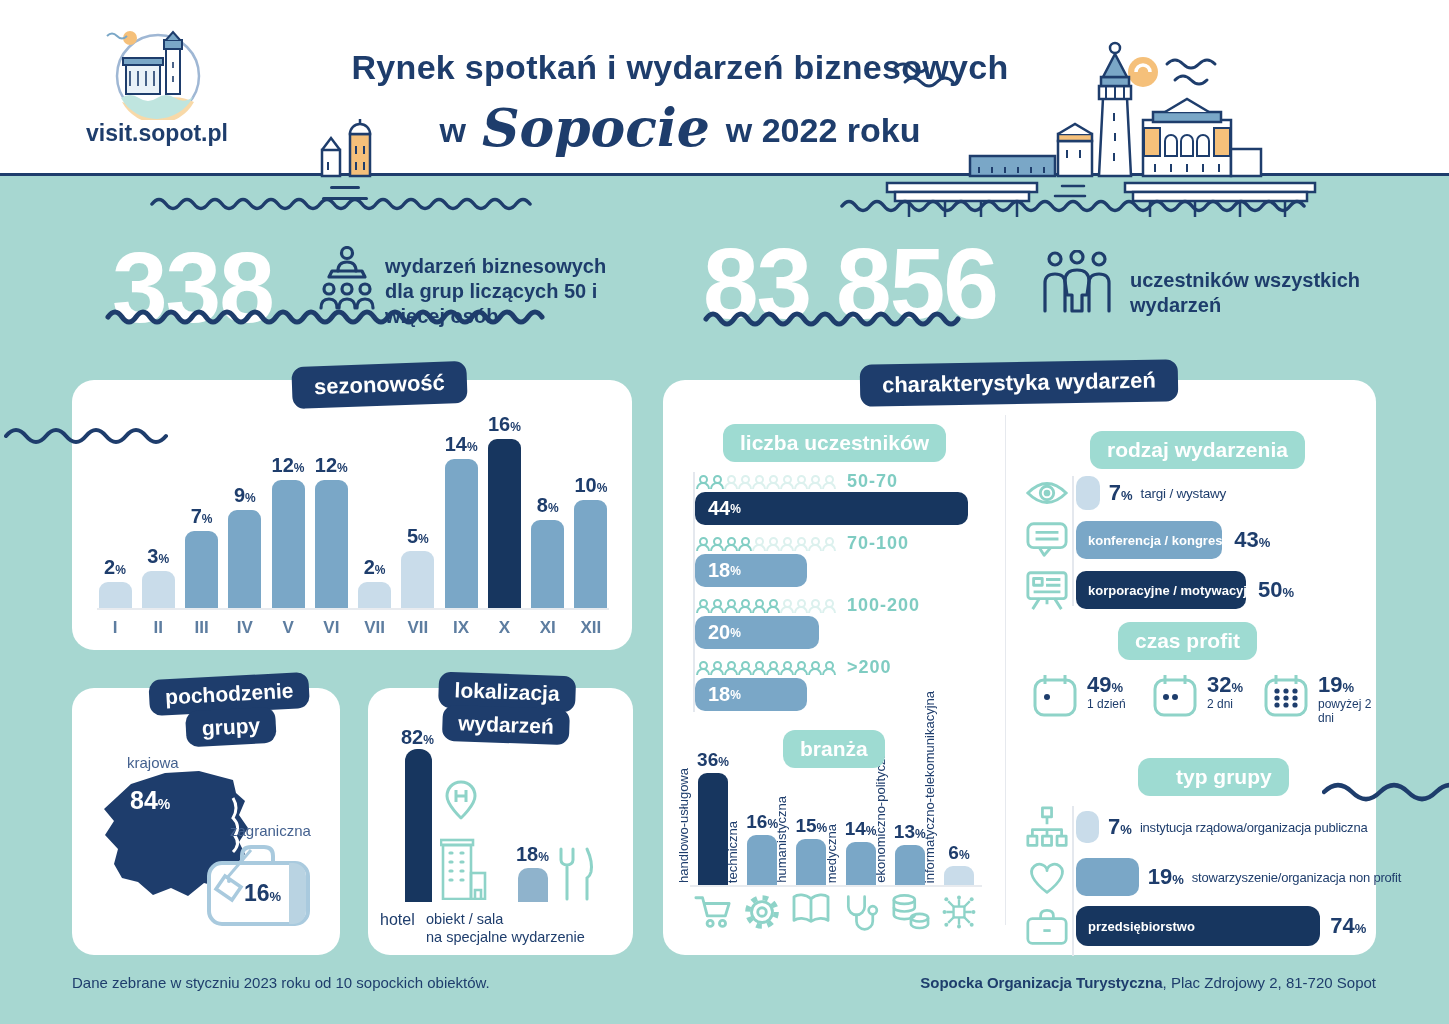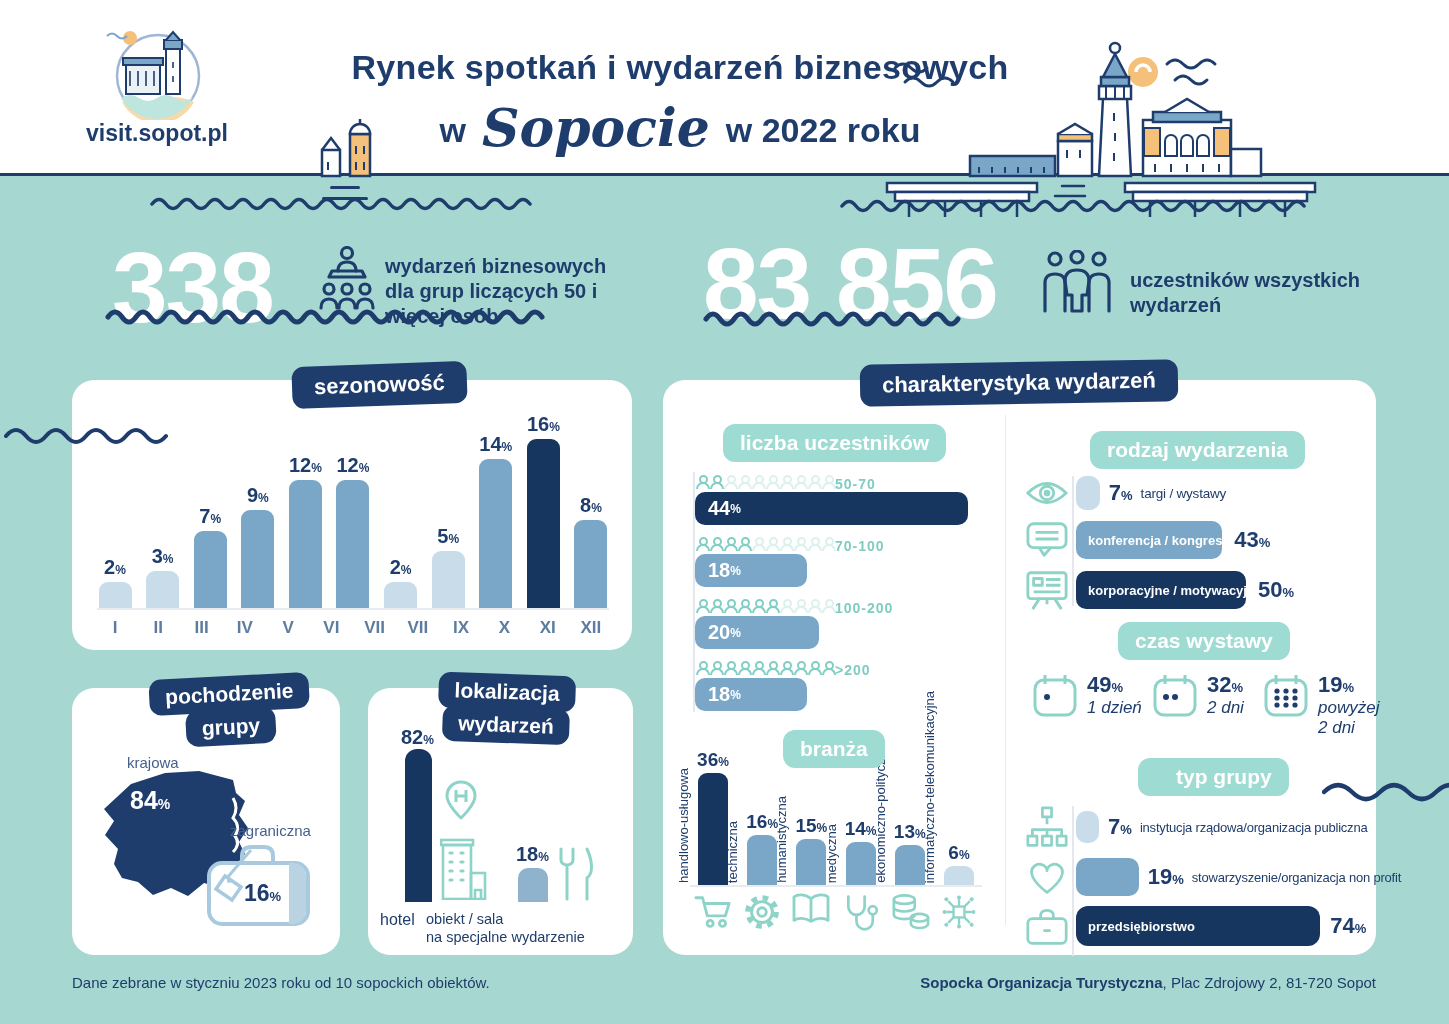--- a/index.html
+++ b/index.html
@@ -43,21 +43,21 @@
   .sbar.light, .bbar.light { background:var(--blight); }
   .sbar.medium, .bbar.medium { background:var(--bmed); }
   .sbar.dark, .bbar.dark { background:var(--navyfill); }
   #season-labels { position:absolute; left:97px; top:618px; width:512px; display:flex; justify-content:space-between; }
   #season-labels span { width:36px; text-align:center; font-weight:bold; font-size:17px; color:var(--slate); }
 
   
   #prow-wrap { position:absolute; left:695px; top:474px; width:282px; }
   .prow { margin-bottom:11px; }
   .prow-icons { display:flex; align-items:flex-end; height:15px; margin-bottom:3px; }
-  .prow-range { color:#7fccc2; font-weight:bold; font-size:14px; letter-spacing:1px; position:relative; top:3px; }
+  .prow-range { color:#7fccc2; font-weight:bold; font-size:18px; letter-spacing:1px; margin-left:12px; position:relative; top:3px; }
   .prow-bar { height:33px; border-radius:10px; display:flex; align-items:center; padding-left:13px; color:#fff; font-weight:bold; font-size:20px; }
   .prow-bar.dark { background:var(--navyfill); } .prow-bar.medium { background:var(--bmed); }
   .person { width:16px; height:14px; position:relative; display:inline-block; margin-right:-2px; }
   .person::before { content:""; position:absolute; top:0; left:4px; width:5px; height:5px; border:2px solid var(--mintpale); border-radius:50%; }
   .person::after { content:""; position:absolute; bottom:0; left:1px; width:10px; height:5px; border:2px solid var(--mintpale); border-bottom:none; border-radius:7px 7px 0 0; }
   .person.filled::before, .person.filled::after { border-color:#82cec4; }
 
   
   #branza-chart { position:absolute; left:690px; top:748px; width:292px; height:139px; display:flex; justify-content:space-between; border-bottom:2px solid #e8ebef; }
   .bcol { position:relative; display:flex; flex-direction:column; justify-content:flex-end; align-items:center; width:46px; }
@@ -77,21 +77,21 @@
   .val22 { font-weight:bold; font-size:22px; color:var(--navy); white-space:nowrap; }
   .val22 .u { font-size:13px; }
   .val20 { font-weight:bold; font-size:20px; color:var(--navy); white-space:nowrap; }
   .val20 .u { font-size:12px; }
   .rlabel { font-size:13.5px; color:var(--navy); margin-left:8px; letter-spacing:-.2px; }
   .vline { position:absolute; width:2px; background:#e4e8ee; }
 
   
   .ditem { position:absolute; display:flex; }
   .dtext { margin-left:9px; }
-  .dlabel { font-size:17px; color:var(--navy); line-height:1.15; max-width:64px;font-style:italic; }
+  .dlabel { font-size:12px; color:var(--navy); line-height:1.15; max-width:64px; }
 
   
   .small-label { font-size:15px; color:#44618f; }
   .loc-bar { position:absolute; border-radius:12px 12px 0 0; }
   .center-label { position:absolute; font-size:15px; color:var(--navy); line-height:1.25; }
 
   
   #footer-left { position:absolute; left:72px; top:974px; font-size:15px; }
   #footer-right { position:absolute; right:73px; top:974px; font-size:15px; }
 
@@ -302,20 +302,24 @@
       <div class="sbar medium" style="height: 148.8px;"></div>
     </div>
   <div class="scol">
       <div class="sval"><span>16</span><span class="u">%</span></div>
       <div class="sbar dark" style="height: 169.2px;"></div>
     </div>
   <div class="scol">
       <div class="sval"><span>8</span><span class="u">%</span></div>
       <div class="sbar medium" style="height: 87.6px;"></div>
     </div>
+  <div class="scol">
+      <div class="sval"><span>10</span><span class="u">%</span></div>
+      <div class="sbar medium" style="height: 108px;"></div>
+    </div>
 </div>
 <div id="season-labels">
   <span>I</span>
     <span>II</span>
     <span>III</span>
     <span>IV</span>
     <span>V</span>
     <span>VI</span>
     <span>VII</span>
     <span>VII</span>
@@ -614,21 +618,21 @@
           <path d="M15,31 l-7,11 M31,31 l7,11 M23,31 v6"></path>
         </svg>
     </span>
     <div class="hbar dark" style="height: 38px; width: 170px;">
         <span>korporacyjne / motywacyjne</span>
       </div>
     <span class="val22" style="margin-left:12px;"><span>50</span><span class="u">%</span></span>
   </div>
 </div>
 
-<div class="badge-mint" style="left:1118px;top:622px;">czas wystawy</div>
+<div class="badge-mint" style="left:1118px;top:622px;">czas profit</div>
 <div class="ditem" style="left:1032px;top:672px;">
   <span>
     <svg width="46" height="46" viewBox="0 0 46 46" fill="none" stroke="#8ed3c8" stroke-width="3">
         <rect x="3" y="8" width="40" height="35" rx="9"></rect>
         <path d="M13,3 v9 M33,3 v9"></path>
         <circle cx="15" cy="25" r="3" fill="#1e3d6c" stroke="none"></circle>
       </svg>
   </span>
   <div class="dtext">
       <div class="val22"><span>49</span><span class="u">%</span></div>

